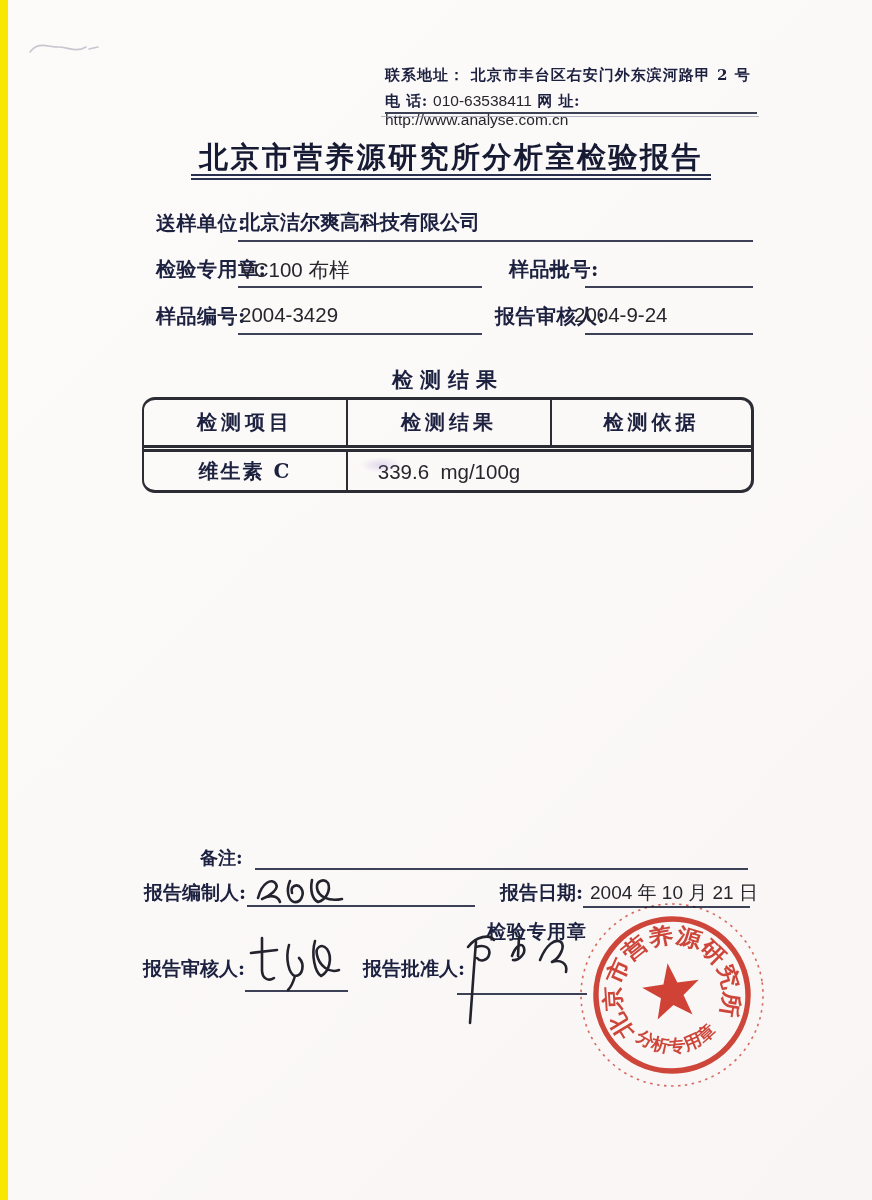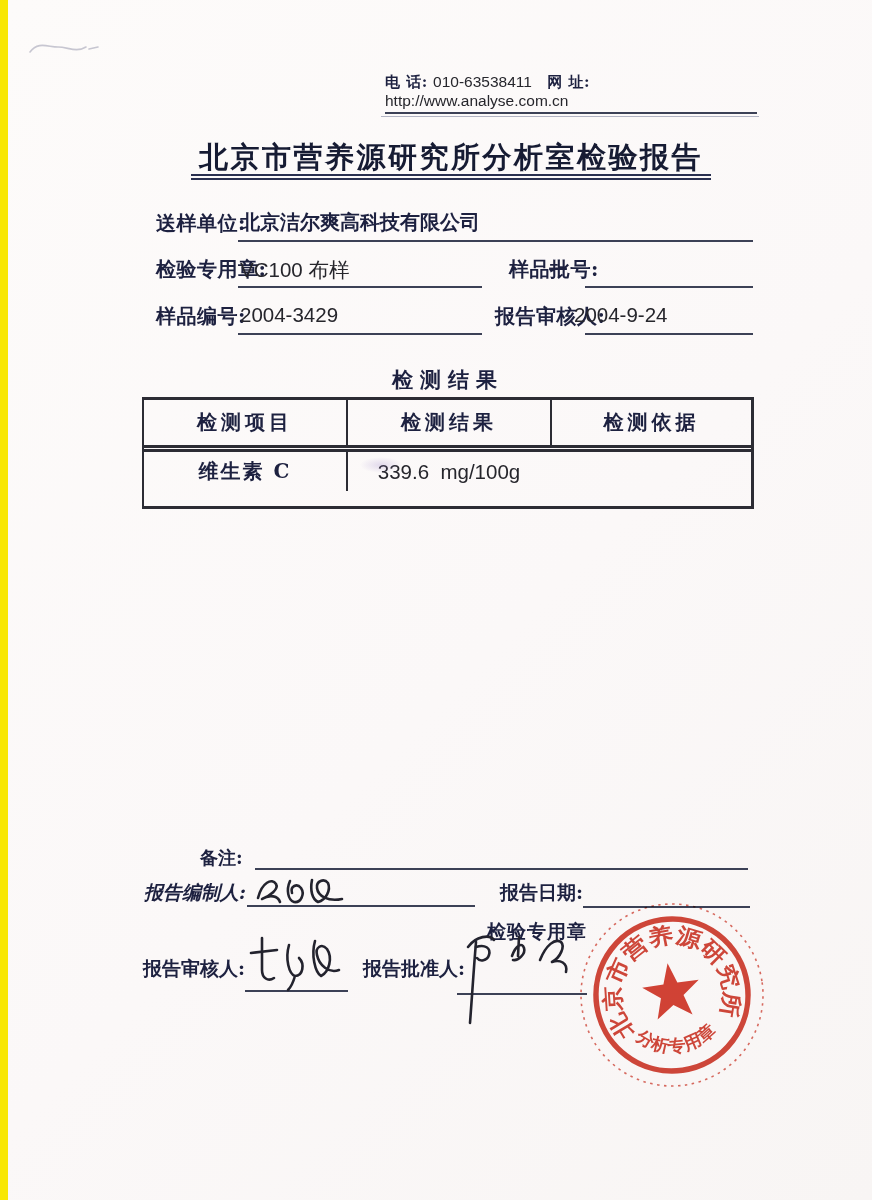--- a/index.html
+++ b/index.html
@@ -24,23 +24,23 @@
   
   #title{position:absolute;left:0;top:138px;width:902px;text-align:center;
          font-size:29px;letter-spacing:2.5px;color:#161b33;}
 
   
   .flabel{font-size:20px;letter-spacing:.5px;}
   .fval{font-size:20.5px;}
   .fval-cn{font-size:20px;}
 
   
-  #rtable{position:absolute;left:142px;top:397px;width:612px;height:112px;box-sizing:border-box;
+  #rtable{position:absolute;left:142px;top:397px;width:612px;height:96px;box-sizing:border-box;
           border-top:3px solid #2c2c34;border-bottom:3px solid #2c2c34;
-          border-left:2px solid #2c2c34;border-right:3px solid #2c2c34;}
+          border-left:2px solid #2c2c34;border-right:3px solid #2c2c34;border-radius:13px;}
   .trow{display:grid;grid-template-columns:202px 204px 1fr;}
   .trow .cell{display:flex;align-items:center;justify-content:center;}
   .trow .cell + .cell{border-left:2px solid #2c2c34;}
   #thead{height:45px;}
   #thead .cell{font-size:20px;letter-spacing:4px;}
   #tsep{height:7px;background:linear-gradient(to bottom,#2c2c34 0 3px,#fbf8f8 3px 4.5px,#2c2c34 4.5px 7px);}
   #tdata{height:39px;}
   #tdata .lat{font-size:20.5px;}
   .pre{white-space:pre;}
   #cell-basis{justify-content:flex-start !important;padding-left:10px;}
@@ -57,24 +57,28 @@
 <body>
 
 <div id="page">
   <div id="edge-strip"></div>
 
   <svg id="pencil" width="80" height="26" viewBox="0 0 80 26">
     <path d="M4,16 C12,5 22,11 32,11 S50,17 60,11 M63,13 L72,11" fill="none" stroke="#a4a4b6" stroke-width="1.6" opacity="0.6" stroke-linecap="round"></path>
   </svg>
 
   <div id="contact">
+    <div class="row1">
+      <span class="cn">联系地址：</span>
+      <span class="cn">北京市丰台区右安门外东滨河路甲 2 号</span>
+    </div>
     <div class="row2">
       <span class="cn">电 话:</span>
       <span class="lat">010-63538411</span>
-      <span class="cn" style="margin-left:10px">网 址:</span>
+      <span class="cn" style="">网 址:</span>
       <span class="lat">http://www.analyse.com.cn</span>
     </div>
   </div>
   <div class="rule" style="left:385px;top:112px;width:372px;"></div>
   <div class="rule thin" style="left:381px;top:116px;width:378px;"></div>
 
   <div id="title" class="cn">北京市营养源研究所分析室检验报告</div>
   <div class="rule" style="left:191px;top:174px;width:520px;background:#2a3050;"></div>
   <div class="rule" style="left:191px;top:178px;width:520px;background:#2a3050;"></div>
 
@@ -108,29 +112,30 @@
     <div id="tdata" class="trow">
       <div class="cell cn" style="font-size:20px;letter-spacing:2px;">维生素 C</div>
       <div class="cell lat pre">339.6  mg/100g</div>
     </div>
   </div>
   <div id="smudge"></div>
 
   <div class="abs cn" style="left:200px;top:846px;font-size:18px;">备注:</div>
   <div class="rule" style="left:255px;top:868px;width:493px;"></div>
 
-  <div class="abs cn" style="left:144px;top:880px;font-size:19px;font-style:italic;">报告编制人:</div>
+  <div class="abs cn" style="left:144px;top:880px;font-size:19px;">报告编制人:</div>
   <svg class="sig" style="left:250px;top:870px;" width="102" height="40" viewBox="0 0 102 40" aria-label="张绩伍（手写签名）">
     <path d="M8,28 C12,12 22,8 26,14 C29,19 20,26 12,29 C20,24 28,26 30,32"></path>
     <path d="M40,11 C36,20 38,30 44,32 C51,33 55,24 51,18 C47,13 40,16 42,23"></path>
     <path d="M62,10 C60,20 62,29 68,32 C76,30 81,20 78,13 C74,8 66,11 67,18 C68,26 78,32 92,29"></path>
   </svg>
   <div class="rule" style="left:247px;top:905px;width:228px;"></div>
 
   <div class="abs cn" style="left:500px;top:880px;font-size:19px;text-align:center;">报告日期:</div>
+  <div class="abs lat" style="left:590px;top:880px;font-size:19px;">2004 年 10 月 21 日</div>
   <div class="rule" style="left:583px;top:906px;width:167px;"></div>
 
   <div class="abs cn" style="left:487px;top:919px;font-size:19px;letter-spacing:1px;">检验专用章</div>
 
   <div class="abs cn" style="left:143px;top:956px;font-size:19px;">报告审核人:</div>
   <svg class="sig" style="left:247px;top:934px;" width="96" height="60" viewBox="0 0 96 60" aria-label="袁秀娟（手写签名）">
     <path d="M15,4 L15,36 C15,44 21,48 27,44"></path>
     <path d="M4,19 L30,16"></path>
     <path d="M42,11 C38,25 42,40 48,42 C56,42 58,30 52,24 M48,42 C46,49 44,53 41,56"></path>
     <path d="M68,7 C64,21 68,38 74,42 C82,38 86,24 80,15 C75,9 68,13 70,21 C72,31 82,40 92,36"></path>

